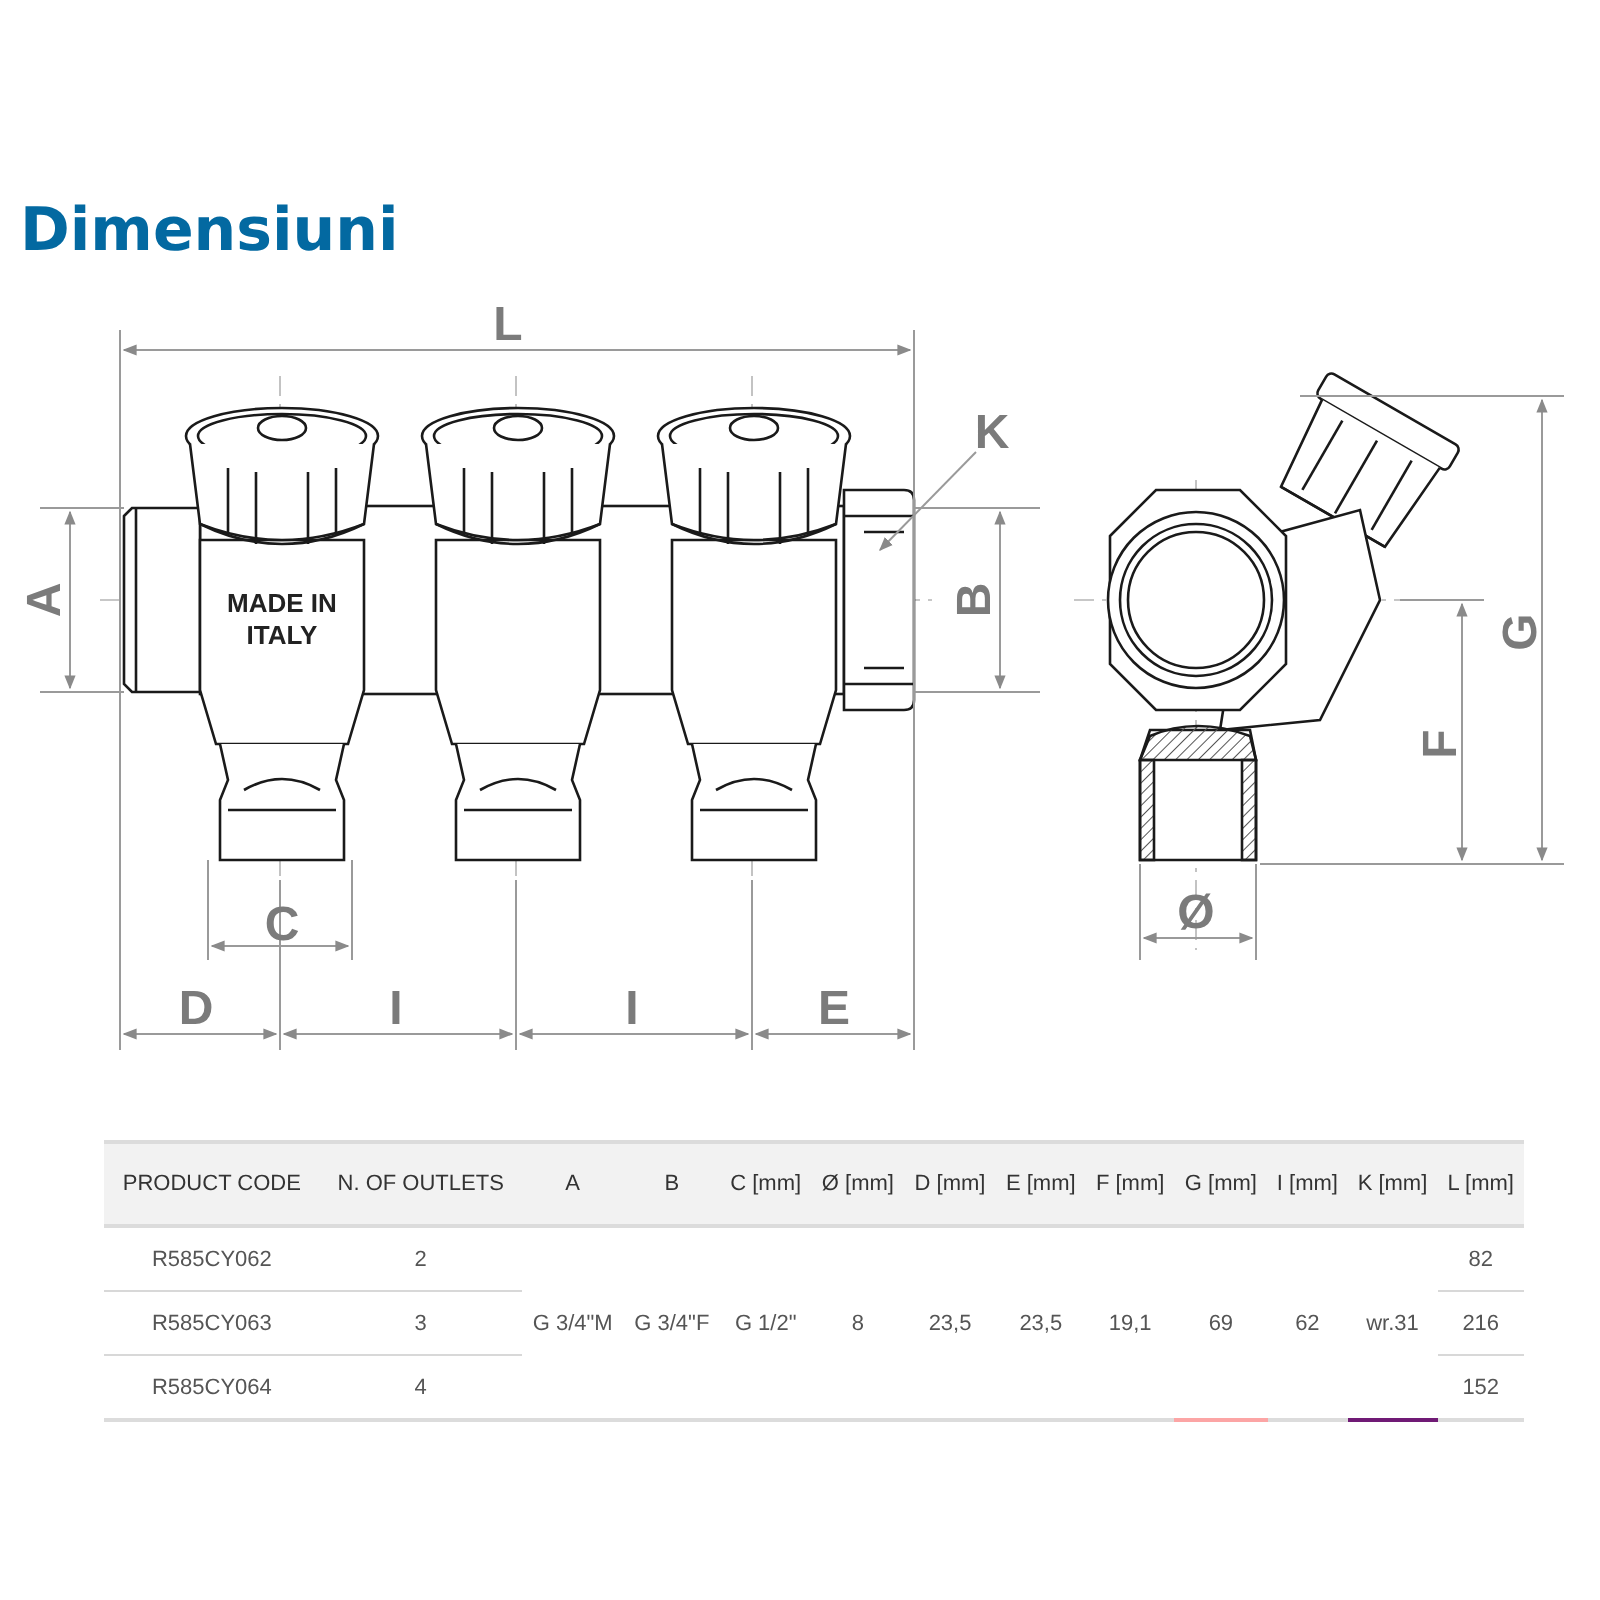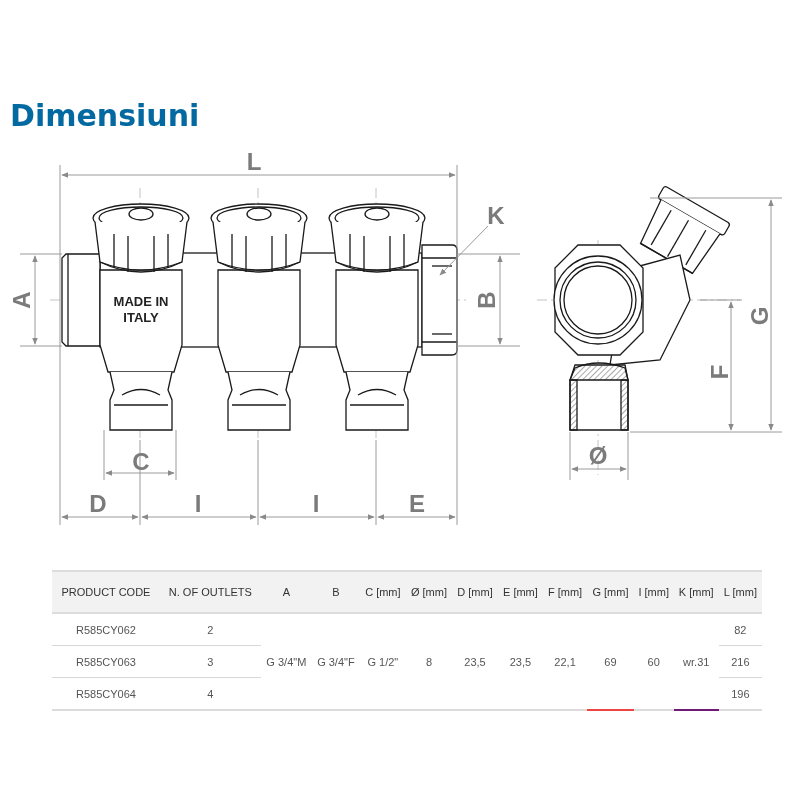--- a/index.html
+++ b/index.html
@@ -203,30 +203,30 @@
   <tbody>
     <tr class="row">
       <td class="code">R585CY062</td>
       <td class="outlets">2</td>
       <td rowspan="3" style="border-bottom:2px solid #dcdcdc">G 3/4"M</td>
       <td rowspan="3" style="border-bottom:2px solid #dcdcdc">G 3/4"F</td>
       <td rowspan="3" style="border-bottom:2px solid #dcdcdc">G 1/2"</td>
       <td rowspan="3" style="border-bottom:2px solid #dcdcdc">8</td>
       <td rowspan="3" style="border-bottom:2px solid #dcdcdc">23,5</td>
       <td rowspan="3" style="border-bottom:2px solid #dcdcdc">23,5</td>
-      <td rowspan="3" style="border-bottom:2px solid #dcdcdc">22,1</td>
-      <td rowspan="3" style="border-bottom:2px solid #ef4444">69</td>
-      <td rowspan="3" style="border-bottom:2px solid #dcdcdc">60</td>
+      <td rowspan="3" style="border-bottom:2px solid #dcdcdc">19,1</td>
+      <td rowspan="3" style="border-bottom:2px solid #fca5a5">69</td>
+      <td rowspan="3" style="border-bottom:2px solid #dcdcdc">62</td>
       <td rowspan="3" style="border-bottom:2px solid #701a75">wr.31</td>
       <td class="lval">82</td>
     </tr>
     <tr class="row">
       <td class="code">R585CY063</td>
       <td class="outlets">3</td>
       <td class="lval">216</td>
     </tr>
     <tr class="row last">
       <td class="code">R585CY064</td>
       <td class="outlets">4</td>
-      <td class="lval">196</td>
+      <td class="lval">152</td>
     </tr>
   </tbody>
 </table>
 
 </body></html>

